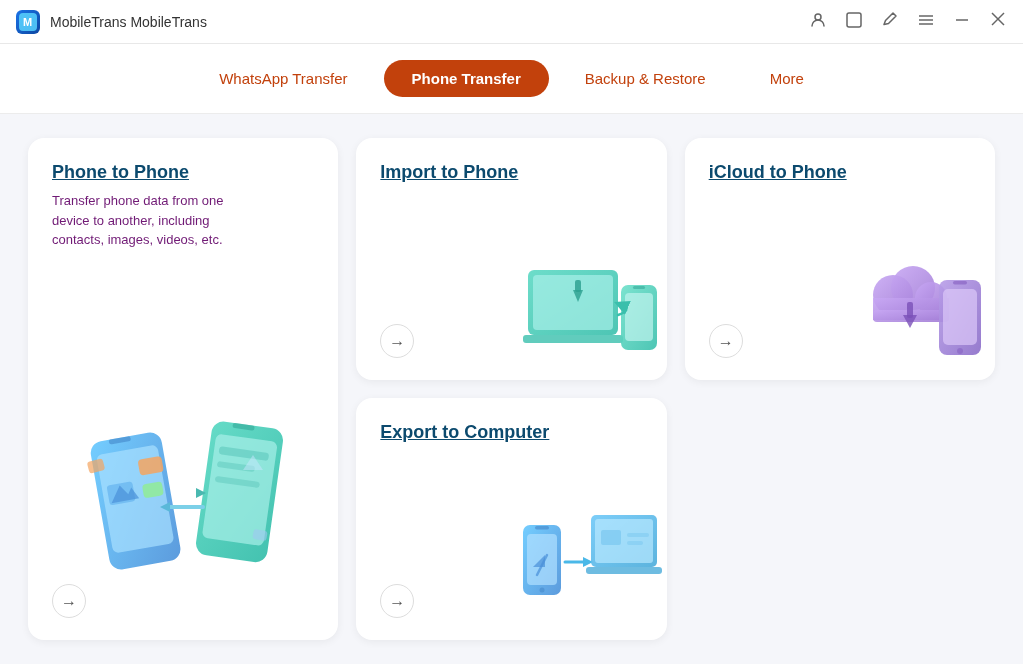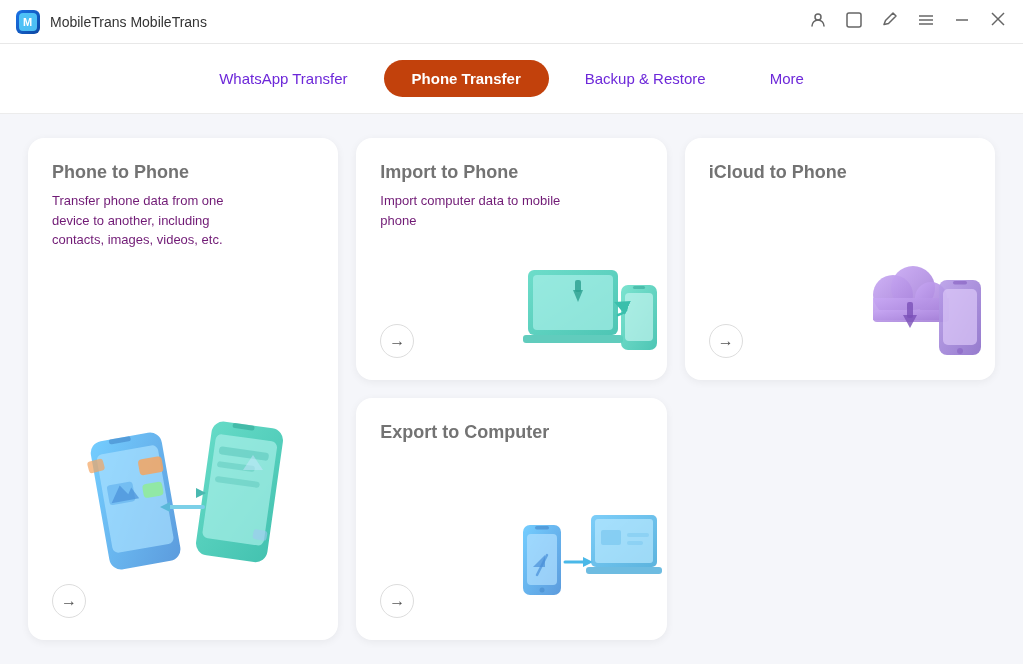--- a/index.html
+++ b/index.html
@@ -69,21 +69,21 @@
       gap: 8px;
       border-bottom: 1px solid #ececec;
     }
     .nav-tab {
       padding: 10px 28px;
       border-radius: 50px;
       font-size: 15px;
       cursor: pointer;
       border: none;
       background: transparent;
-      color: #6d28d9;
+      color: #c2410c;
       font-weight: 500;
       transition: background 0.2s;
     }
     .nav-tab.active {
       background: #c2410c;
       color: #fff;
       font-weight: 600;
     }
 
     
@@ -109,22 +109,23 @@
     }
 
     
     .card-phone-to-phone {
       grid-row: 1 / 3;
     }
 
     .card-title {
       font-size: 18px;
       font-weight: 700;
-      color: #737373;
+      color: #0c4a6e;
       margin-bottom: 8px;
+      text-decoration: underline;
     }
     .card-desc {
       font-size: 13px;
       color: #701a75;
       line-height: 1.5;
       max-width: 200px;
     }
 
     .arrow-btn {
       position: absolute;
@@ -300,21 +301,20 @@
         <rect x="170" y="130" width="14" height="10" rx="3" fill="#9ec8f0" opacity="0.6" transform="rotate(10,177,135)"></rect>
         <polygon points="160,70 170,55 180,70" fill="#c8e8ff" opacity="0.5"></polygon>
       </svg>
     </div>
 
     <button class="arrow-btn">→</button>
   </div>
 
   <div class="card">
     <div class="card-title">Import to Phone</div>
-    <div class="card-desc">Import computer data to mobile phone</div>
 
     <div class="import-illus">
       <svg width="140" height="120" viewBox="0 0 140 120">
         <defs>
           <linearGradient id="laptopgrad" x1="0" y1="0" x2="1" y2="1">
             <stop offset="0%" stop-color="#5dd9c4"></stop>
             <stop offset="100%" stop-color="#3abfac"></stop>
           </linearGradient>
           <linearGradient id="phonegreen" x1="0" y1="0" x2="1" y2="1">
             <stop offset="0%" stop-color="#6de0ca"></stop>

